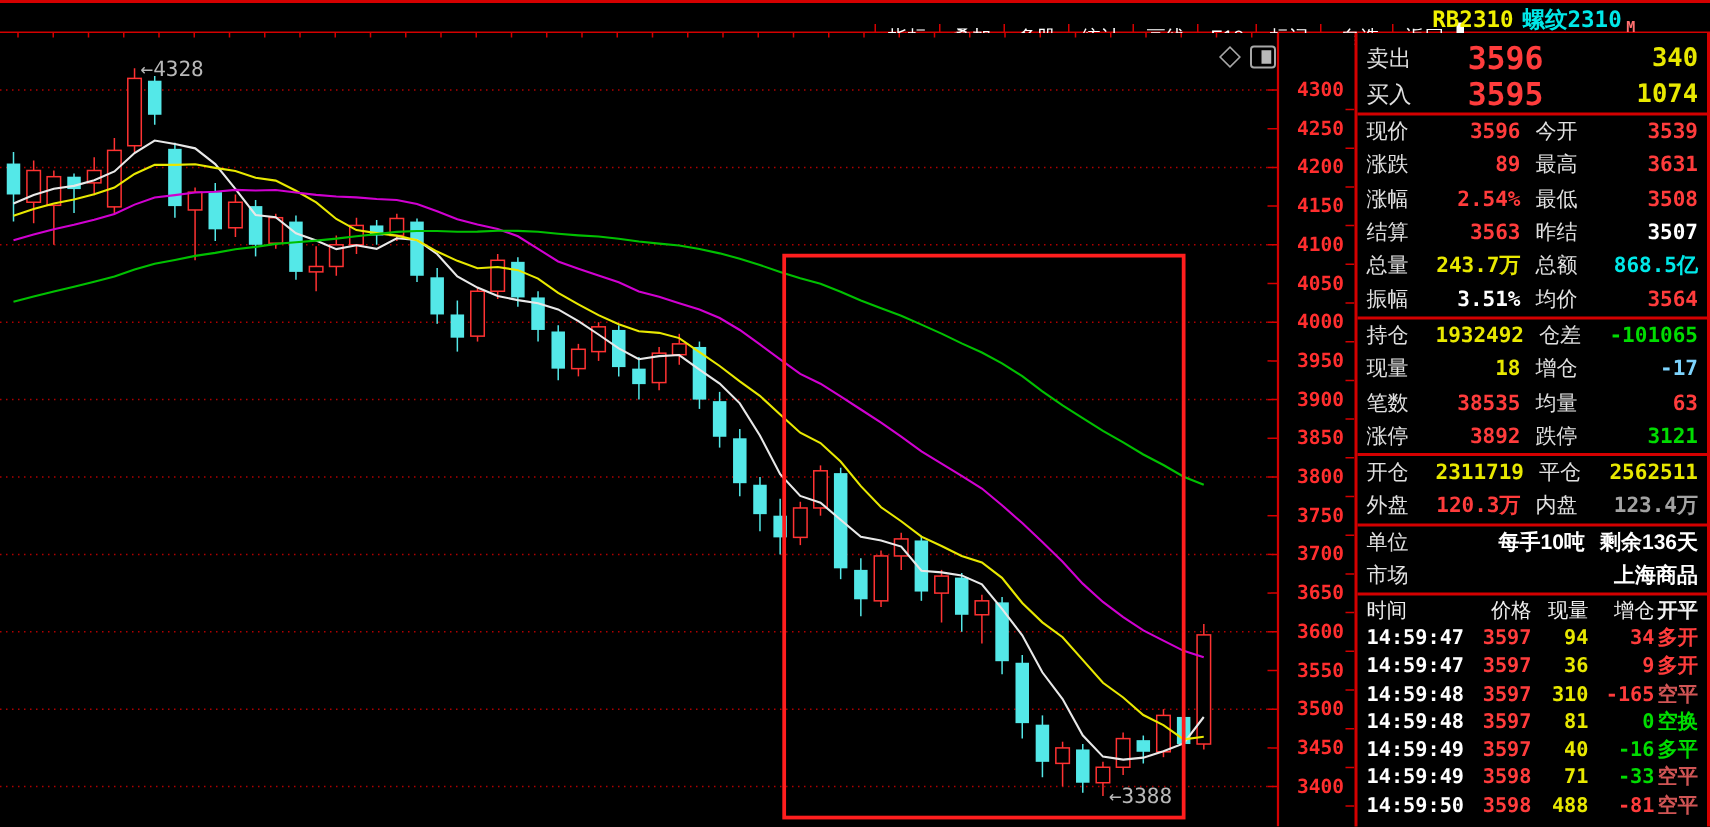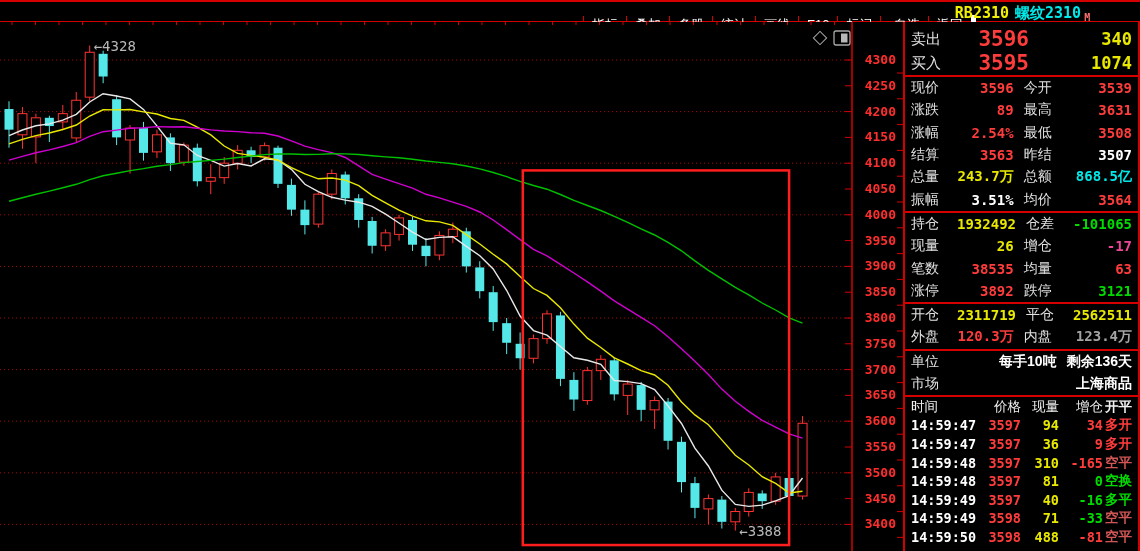--- a/index.html
+++ b/index.html
@@ -372,23 +372,23 @@
   <div class="sep"></div>
   <div id="pairsec1">
       <div class="prow">
         <span class="pl">持仓</span>
         <span class="pv" style="color: rgb(232, 232, 0);">1932492</span>
         <span class="pl2">仓差</span>
         <span class="pv2" style="color: rgb(0, 220, 0);">-101065</span>
       </div>
       <div class="prow">
         <span class="pl">现量</span>
-        <span class="pv" style="color: rgb(232, 232, 0);">26</span>
+        <span class="pv" style="color: rgb(232, 232, 0);">18</span>
         <span class="pl2">增仓</span>
-        <span class="pv2" style="color: #ec4899;">-17</span>
+        <span class="pv2" style="color: #7dd3fc;">-17</span>
       </div>
       <div class="prow">
         <span class="pl">笔数</span>
         <span class="pv" style="color: rgb(255, 60, 60);">38535</span>
         <span class="pl2">均量</span>
         <span class="pv2" style="color: rgb(255, 60, 60);">63</span>
       </div>
       <div class="prow">
         <span class="pl">涨停</span>
         <span class="pv" style="color: rgb(255, 60, 60);">3892</span>

